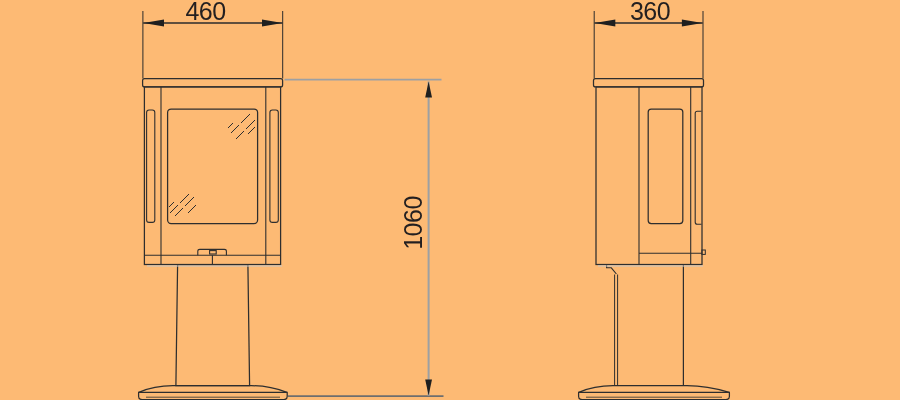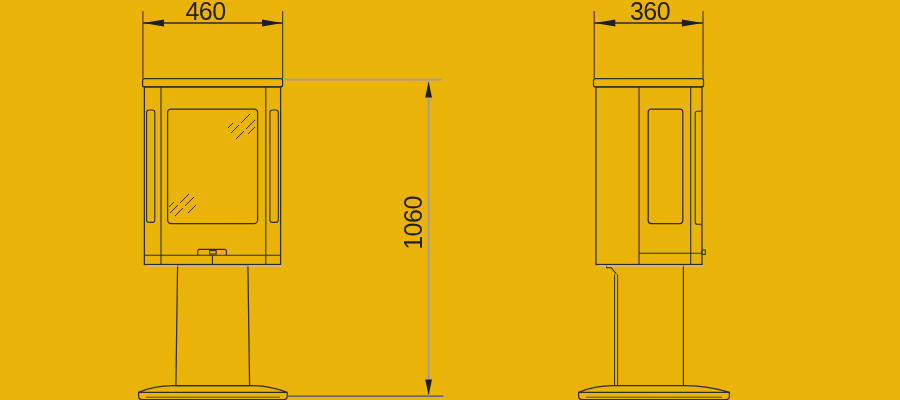--- a/index.html
+++ b/index.html
@@ -4,21 +4,21 @@
 <style>
   html, body {
     margin: 0;
     padding: 0;
     background: #ffffff;
   }
   .stage {
     position: relative;
     width: 900px;
     height: 400px;
-    background: #eab308;
+    background: #fdba74;
     overflow: hidden;
     text-align: right;
   }
   svg {
     display: block;
   }
   text.dim-label {
     font-family: "Liberation Sans", "DejaVu Sans", sans-serif;
     font-size: 25px;
     letter-spacing: -0.5px;

